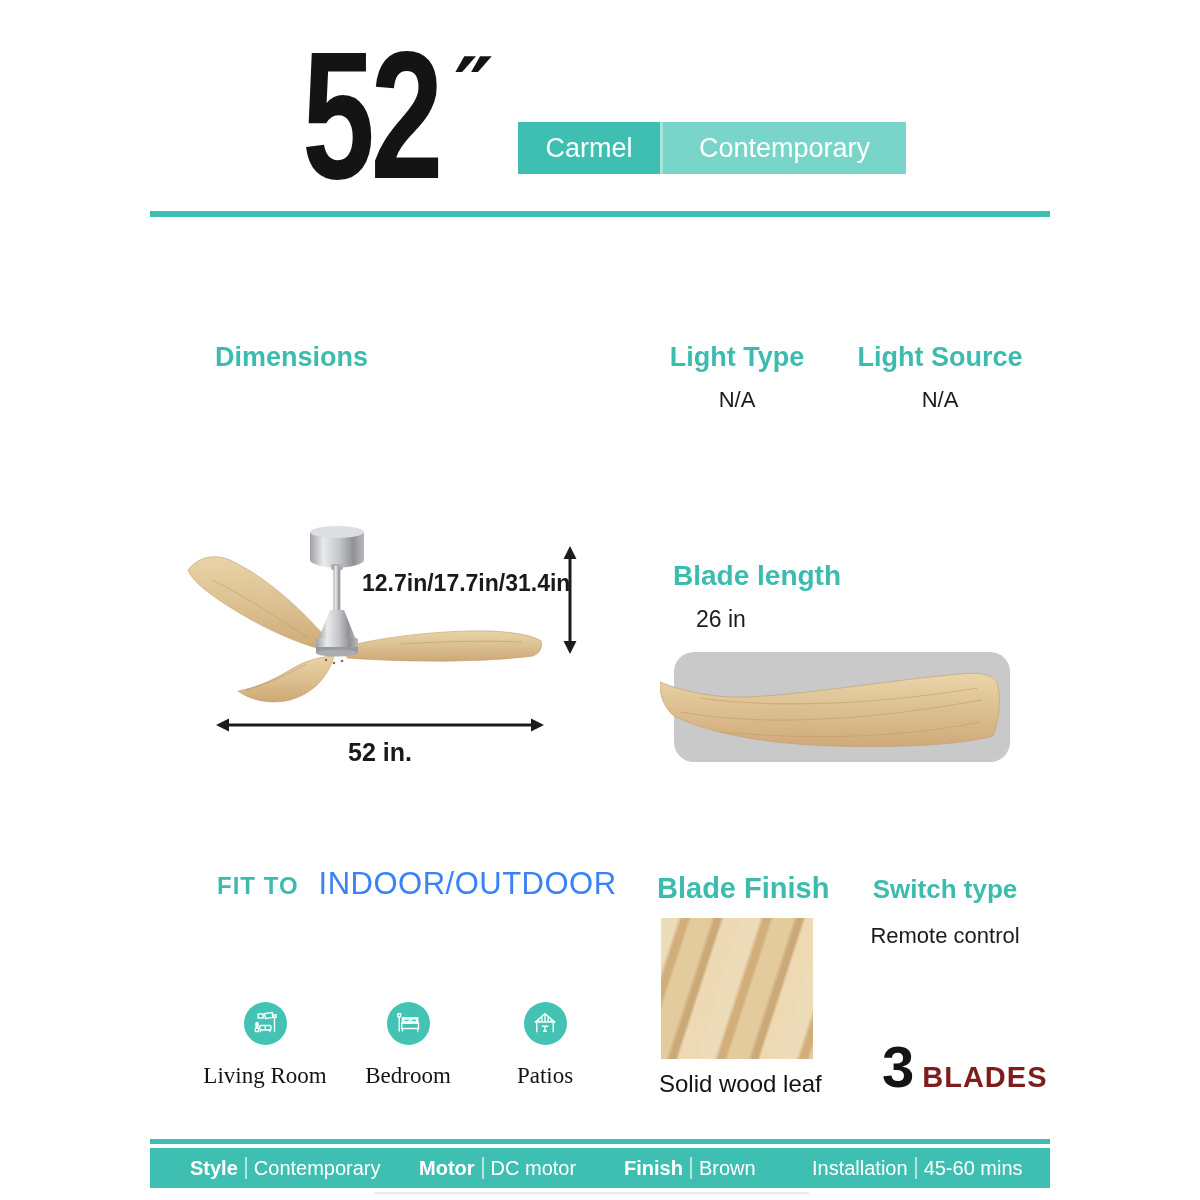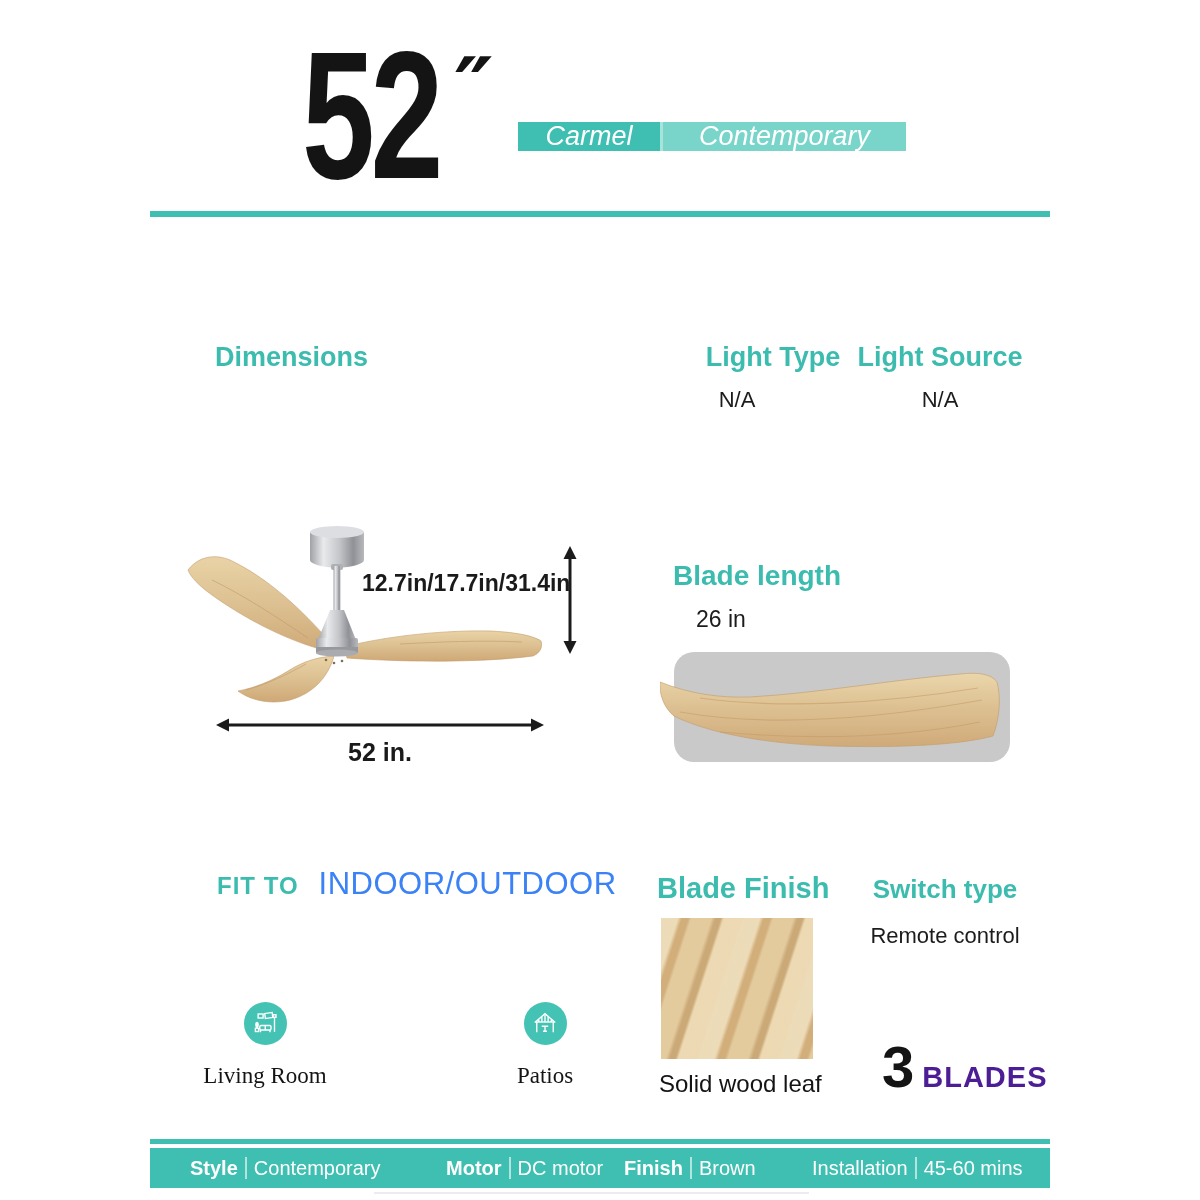--- a/index.html
+++ b/index.html
@@ -12,30 +12,30 @@
 
   
   .size-number{
     left:302px;top:24px;font-size:182px;font-weight:700;color:#141414;
     letter-spacing:-6px;line-height:1;transform:scaleX(.72);transform-origin:left top;
   }
   .inch-mark{
     left:452px;top:46px;font-size:86px;font-weight:700;color:#141414;line-height:1;
     font-family:"DejaVu Sans","Liberation Sans",sans-serif;transform:skewX(-6deg);
   }
-  .badge{left:518px;top:122px;height:29px;display:flex;font-style:italic;}
+  .badge{left:518px;top:122px;height:52px;display:flex;}
   .badge-seg{display:flex;align-items:center;justify-content:center;color:#ffffff;font-size:27px;}
   .badge-seg.name{width:142px;background:#3fbfb1;}
   .badge-seg.style{width:246px;background:#79d5c9;border-left:3px solid #a7e4dc;}
   .divider{left:150px;top:211px;width:900px;height:6px;background:#3fbfb1;}
 
   
   .h-teal{color:#3bbcae;font-weight:700;}
   .dimensions-title{left:215px;top:342px;font-size:27px;}
-  .light-type-title{left:662px;top:342px;width:150px;text-align:center;font-size:27px;margin-left:36px;}
+  .light-type-title{left:662px;top:342px;width:150px;text-align:center;font-size:27px;}
   .light-source-title{left:850px;top:342px;width:180px;text-align:center;font-size:27px;}
   .na{font-size:22px;color:#1c1c1c;}
   .na-type{left:662px;top:387px;width:150px;text-align:center;}
   .na-source{left:850px;top:387px;width:180px;text-align:center;}
 
   .fan-figure{left:150px;top:520px;width:450px;height:265px;}
   .height-label{left:362px;top:570px;font-size:23px;font-weight:700;white-space:nowrap;}
   .width-label{left:300px;top:738px;width:160px;text-align:center;font-size:25px;font-weight:700;}
 
   .blade-length-title{left:673px;top:560px;font-size:28px;}
@@ -61,27 +61,27 @@
       rgba(174,128,74,.45) 52px 57px,
       rgba(255,244,220,.35) 60px 78px);
   }
   .wood-caption{left:659px;top:1070px;font-size:24px;color:#141414;}
 
   .switch-title{left:855px;top:874px;width:180px;text-align:center;font-size:26px;}
   .switch-value{left:850px;top:923px;width:190px;text-align:center;font-size:22px;}
 
   .blades-row{left:882px;top:1038px;display:flex;align-items:baseline;gap:8px;}
   .blades-count{font-size:58px;font-weight:700;color:#141414;line-height:1;}
-  .blades-word{font-size:29px;font-weight:700;color:#4c1d95;letter-spacing:1px;}
+  .blades-word{font-size:29px;font-weight:700;color:#7f1d1d;letter-spacing:1px;}
 
   
   .footer-strip{left:150px;top:1139px;width:900px;height:5px;background:#3fbfb1;}
   .footer-bar{left:150px;top:1148px;width:900px;height:40px;background:#3fbfb1;}
   .footer-group{position:absolute;top:0;height:40px;display:flex;align-items:center;gap:7px;color:#ffffff;font-size:20px;white-space:nowrap;}
-  .fg-1{left:40px;} .fg-2{left:296px;} .fg-3{left:474px;} .fg-4{left:662px;}
+  .fg-1{left:40px;} .fg-2{left:269px;} .fg-3{left:474px;} .fg-4{left:662px;}
   .footer-label{font-weight:700;}
   .footer-sep{width:2px;height:22px;background:rgba(255,255,255,.6);}
   .footer-shadow{left:374px;top:1192px;width:435px;height:2px;background:#ececec;}
 
   svg{display:block;}
 </style>
 </head>
 <body>
 
 <div class="canvas">
@@ -196,20 +196,34 @@
         <path d="M8.4 16.8 L8.4 18.6 M16 16.8 L16 18.6"></path>
         <path d="M12.2 13.2 L12.2 16.8"></path>
         <path d="M19.6 6.5 L19.6 18.3"></path>
         <rect x="18.4" y="4.6" width="2.4" height="2"></rect>
         <rect x="4.3" y="15.4" width="2.6" height="2.6"></rect>
         <path d="M5.6 15.2 C4.6 13.6 4.2 12 5.4 10.6 M5.6 15.2 C6.6 13.6 7 12 5.8 10.6 M5.6 15.2 L5.6 11.2"></path>
       </svg>
     </div>
     <div class="loc-label">Living Room</div>
   </div>
+  <div class="abs loc-item loc-2">
+    <div class="loc-circle">
+      <svg width="30" height="30" viewBox="0 0 24 24" fill="none" stroke="#ffffff" stroke-width="1.1">
+        <path d="M5 6.2 L5 18"></path>
+        <rect x="3.9" y="3.8" width="2.2" height="2.4"></rect>
+        <rect x="7.6" y="7" width="12.2" height="4.2"></rect>
+        <rect x="8.6" y="8" width="4.6" height="2.2"></rect>
+        <rect x="14.4" y="8" width="4.6" height="2.2"></rect>
+        <rect x="7" y="11.2" width="13.4" height="4.4"></rect>
+        <path d="M7.6 15.6 L7.6 18 M19.8 15.6 L19.8 18"></path>
+      </svg>
+    </div>
+    <div class="loc-label">Bedroom</div>
+  </div>
   <div class="abs loc-item loc-3">
     <div class="loc-circle">
       <svg width="30" height="30" viewBox="0 0 24 24" fill="none" stroke="#ffffff" stroke-width="1.1">
         <path d="M3.8 10.8 L12 3.8 L20.2 10.8"></path>
         <path d="M4.6 10.4 L19.4 10.4"></path>
         <path d="M7 8.4 L7 10.4 M9.5 6.3 L9.5 10.4 M12 4.6 L12 10.4 M14.5 6.3 L14.5 10.4 M17 8.4 L17 10.4"></path>
         <path d="M5.4 10.4 L5.4 18.6 M18.6 10.4 L18.6 18.6"></path>
         <path d="M9.4 13.8 L14.6 13.8 M12 13.8 L12 17.8 M10.4 17.8 L13.6 17.8"></path>
       </svg>
     </div>

